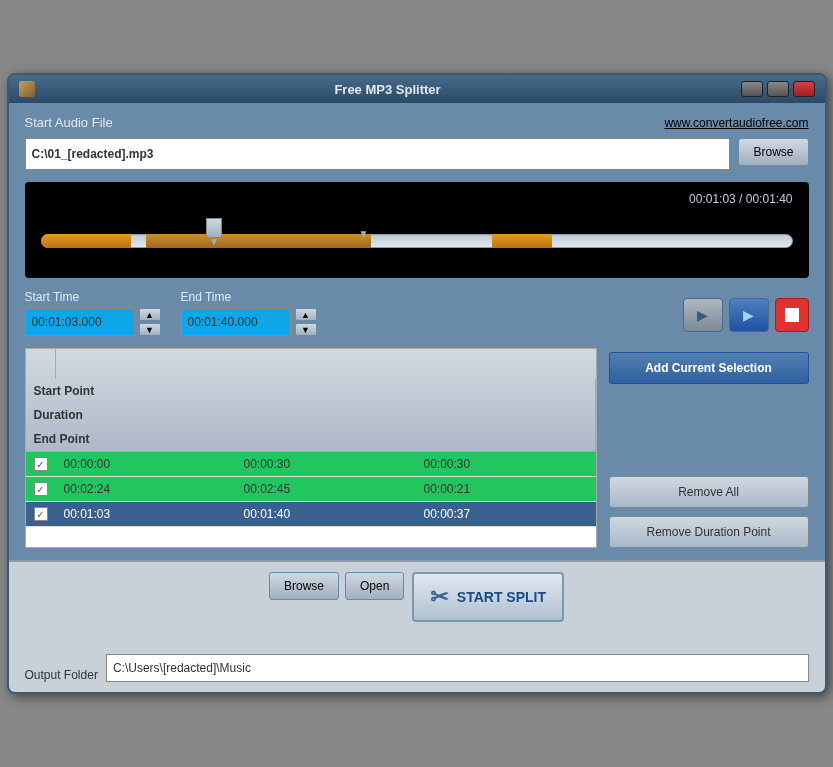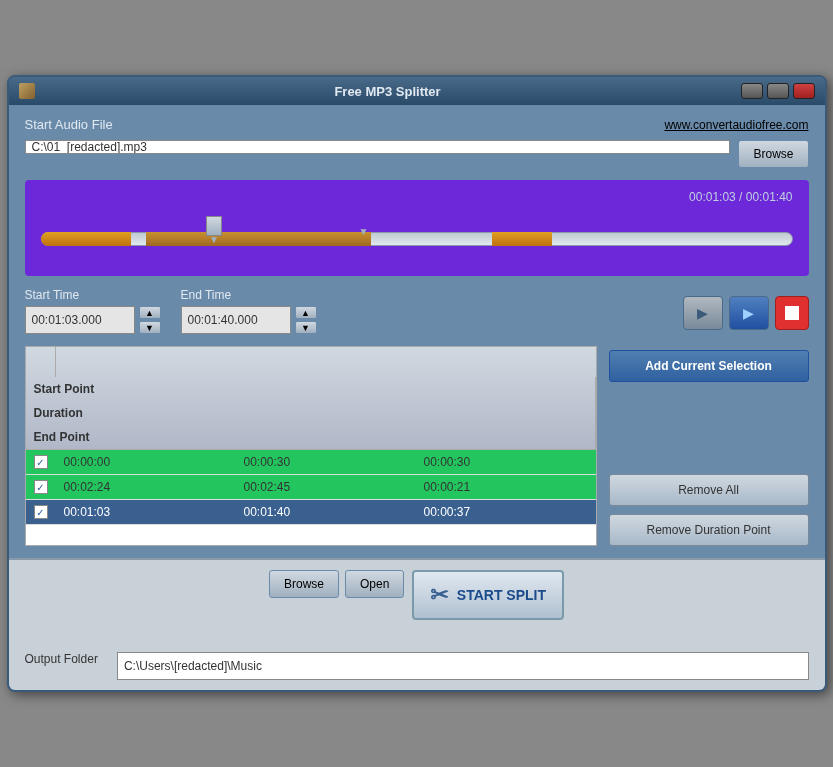--- a/index.html
+++ b/index.html
@@ -104,36 +104,37 @@
       gap: 8px;
       margin-bottom: 12px;
     }
 
     .file-input {
       flex: 1;
       background: white;
       border: 1px solid #888;
       padding: 4px 6px;
       font-size: 12px;
-      height: 14px;
+      height: 32px;
       color: #333;
+      font-weight: bold;
     }
 
     .browse-btn {
       background: linear-gradient(to bottom, #d0d8e0, #a0b0c0);
       border: 1px solid #6a8aaa;
       padding: 4px 14px;
       cursor: pointer;
       font-size: 12px;
       height: 28px;
       border-radius: 3px;
     }
 
     .timeline-section {
-      background: #6d28d9;
+      background: #000000;
       border-radius: 4px;
       padding: 10px 16px;
       margin-bottom: 12px;
     }
 
     .time-display {
       text-align: right;
       color: #c0d0e0;
       font-size: 12px;
       margin-bottom: 8px;
@@ -247,21 +248,21 @@
       font-size: 12px;
     }
 
     .time-input-row {
       display: flex;
       align-items: center;
       gap: 4px;
     }
 
     .time-input {
-      background: #e5e5e5;
+      background: #0ea5e9;
       border: 1px solid #888;
       padding: 4px 6px;
       font-size: 12px;
       width: 110px;
       height: 28px;
       color: #333;
     }
 
     .spin-btns {
       display: flex;
@@ -617,19 +618,19 @@
         <div class="bottom-row-btns">
         <button class="browse-btn">Browse</button>
         <button class="browse-btn">Open</button>
       </div>
         <button class="start-split-btn">
       <span class="scissors-icon">✂</span>
       <span>START SPLIT</span>
     </button>
       </div>
       <div style="display: flex; align-items: center; gap: 10px; width: 100%;">
-        <div style="display: flex; align-items: flex-start; gap: 19px; flex: 1 1 0%; margin-top: 16px;">
+        <div style="display: flex; align-items: flex-end; gap: 8px; flex: 1 1 0%; margin-top: 16px;">
           <span class="output-label">Output Folder</span>
           <input class="output-input" type="text" value="C:\Users\[redacted]\Music" style="">
         </div>
       </div>
     </div>
 </div>
 
 </body></html>

